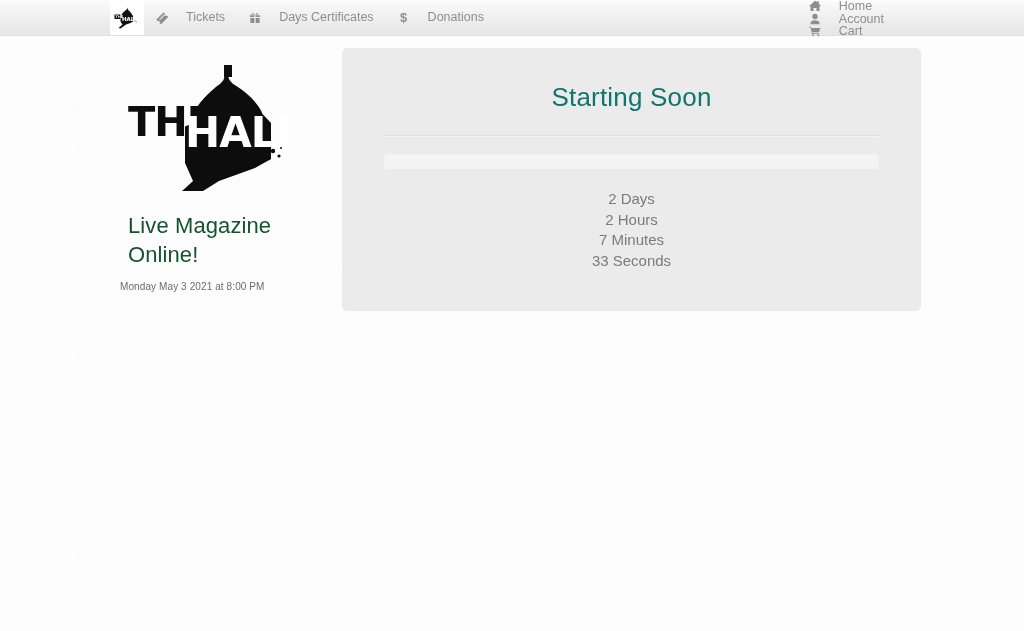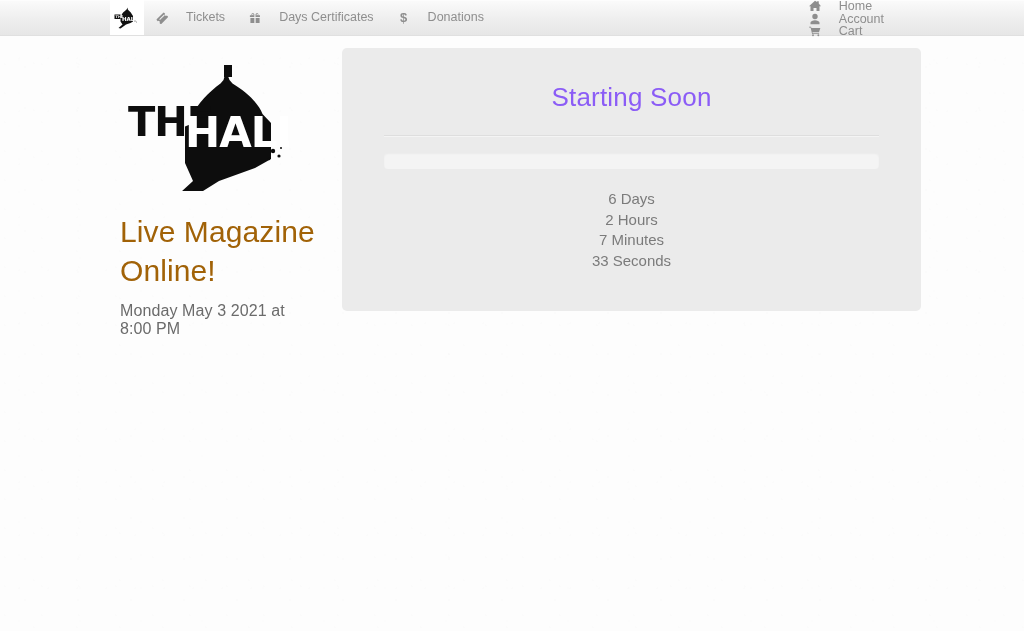--- a/index.html
+++ b/index.html
@@ -117,49 +117,49 @@
     width: 168px;
     height: 130px;
     display: flex;
     align-items: center;
     justify-content: center;
     margin: 0 0 20px 2px;
   }
   .logo-wrap svg { display: block; }
 
   .event-title {
-    font-size: 30px;
+    font-size: 22px;
     line-height: 1.3;
-    color: #a16207;
+    color: #14532d;
     font-weight: normal;
-    margin: 0 0 12px 0;
+    margin: 0 0 12px 8px;
     letter-spacing: .1px;
   }
   .event-date {
-    font-size: 16px;
+    font-size: 10px;
     color: #6b6b6b;
     margin: 0;
     letter-spacing: .1px;
   }
 
   .panel {
     margin-left: 22px;
     width: 579px;
     min-height: 248px;
     background: #ebebeb;
     border-radius: 5px;
     box-sizing: border-box;
     padding: 34px 42px 40px 42px;
     flex: 0 0 auto;
   }
   .panel-title {
     text-align: center;
     font-size: 26px;
     font-weight: normal;
-    color: #8b5cf6;
+    color: #0f766e;
     margin: 0 0 22px 0;
     letter-spacing: .2px;
   }
   .panel-hr {
     border: 0;
     border-top: 1px solid #dedede;
     border-bottom: 1px solid #f4f4f4;
     margin: 0 0 16px 0;
   }
   .progress {
@@ -300,19 +300,19 @@
 
   <div class="panel">
     <h2 class="panel-title">Starting Soon</h2>
     <hr class="panel-hr">
 
     <div class="progress">
       <div class="progress-bar" style="width: 0%;"></div>
     </div>
 
     <div class="countdown">
-      <div>6 Days</div>
+      <div>2 Days</div>
       <div>2 Hours</div>
       <div>7 Minutes</div>
       <div>33 Seconds</div>
     </div>
   </div>
 </div>
 
 </body></html>

